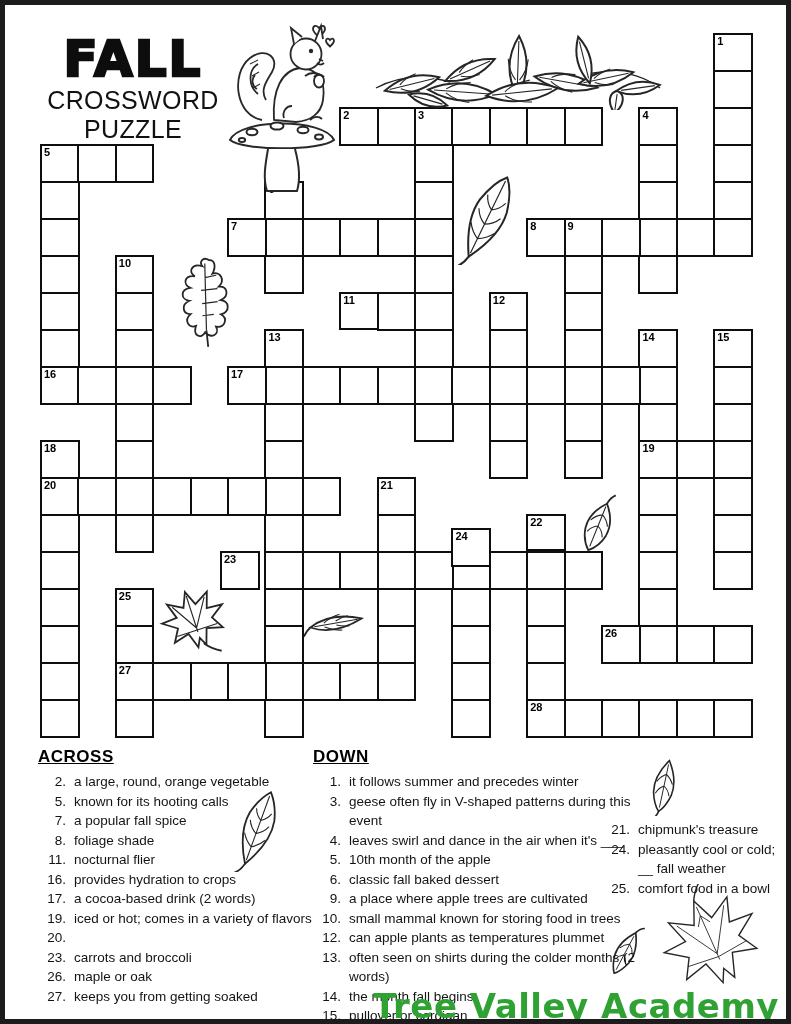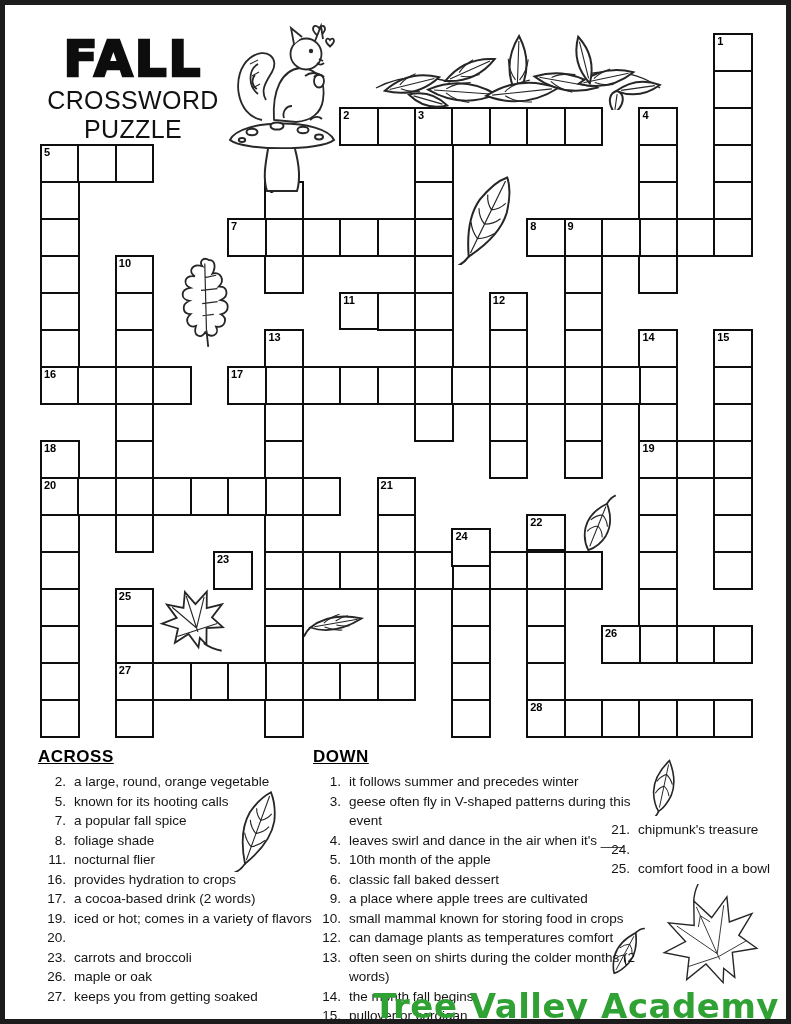--- a/index.html
+++ b/index.html
@@ -220,21 +220,21 @@
       <div class="cell" style="left: 486.2px; top: 481px; width: 39.6px; height: 37px;">
         <span class="cnumber">22</span>
       </div>
       <div class="cell" style="left: 486.2px; top: 518px; width: 39.6px; height: 39.2px;"></div>
       <div class="cell" style="left: 486.2px; top: 555px; width: 39.6px; height: 39.2px;"></div>
       <div class="cell" style="left: 486.2px; top: 592px; width: 39.6px; height: 39.2px;"></div>
       <div class="cell" style="left: 486.2px; top: 629px; width: 39.6px; height: 39.2px;"></div>
       <div class="cell" style="left: 486.2px; top: 666px; width: 39.6px; height: 39.2px;">
         <span class="cnumber">28</span>
       </div>
-      <div class="cell" style="left: 173px; top: 518px; width: 39.6px; height: 39.2px;">
+      <div class="cell" style="left: 180px; top: 518px; width: 39.6px; height: 39.2px;">
         <span class="cnumber">23</span>
       </div>
       <div class="cell" style="left: 261.8px; top: 518px; width: 39.6px; height: 39.2px;"></div>
       <div class="cell" style="left: 299.2px; top: 518px; width: 39.6px; height: 39.2px;"></div>
       <div class="cell" style="left: 374px; top: 518px; width: 39.6px; height: 39.2px;"></div>
       <div class="cell" style="left: 411.4px; top: 495px; width: 39.6px; height: 39.2px;">
         <span class="cnumber">24</span>
       </div>
       <div class="cell" style="left: 448.8px; top: 518px; width: 39.6px; height: 39.2px;"></div>
       <div class="cell" style="left: 523.6px; top: 518px; width: 39.6px; height: 39.2px;"></div>
@@ -494,25 +494,25 @@
         <div class="clue">
           <span class="cnum">6.</span>
           <span class="ctext">classic fall baked dessert</span>
         </div>
         <div class="clue">
           <span class="cnum">9.</span>
           <span class="ctext">a place where apple trees are cultivated</span>
         </div>
         <div class="clue">
           <span class="cnum">10.</span>
-          <span class="ctext">small mammal known for storing food in crops</span>
+          <span class="ctext">small mammal known for storing food in trees</span>
         </div>
         <div class="clue">
           <span class="cnum">12.</span>
-          <span class="ctext">can damage plants as temperatures comfort</span>
+          <span class="ctext">can apple plants as temperatures plummet</span>
         </div>
         <div class="clue">
           <span class="cnum">13.</span>
           <span class="ctext">often seen on shirts during the colder months (2 words)</span>
         </div>
         <div class="clue">
           <span class="cnum">14.</span>
           <span class="ctext">the month fall begins</span>
         </div>
         <div class="clue">
@@ -523,20 +523,21 @@
   </div>
 
   <div class="clues" id="down2-clues">
     <div id="down2-list">
         <div class="clue">
           <span class="cnum">21.</span>
           <span class="ctext">chipmunk's treasure</span>
         </div>
         <div class="clue">
           <span class="cnum">24.</span>
+          <span class="ctext">pleasantly cool or cold; __ fall weather</span>
         </div>
         <div class="clue">
           <span class="cnum">25.</span>
           <span class="ctext">comfort food in a bowl</span>
         </div>
       </div>
   </div>
 
   <div id="footer-brand">Tree Valley Academy</div>
 </div>

